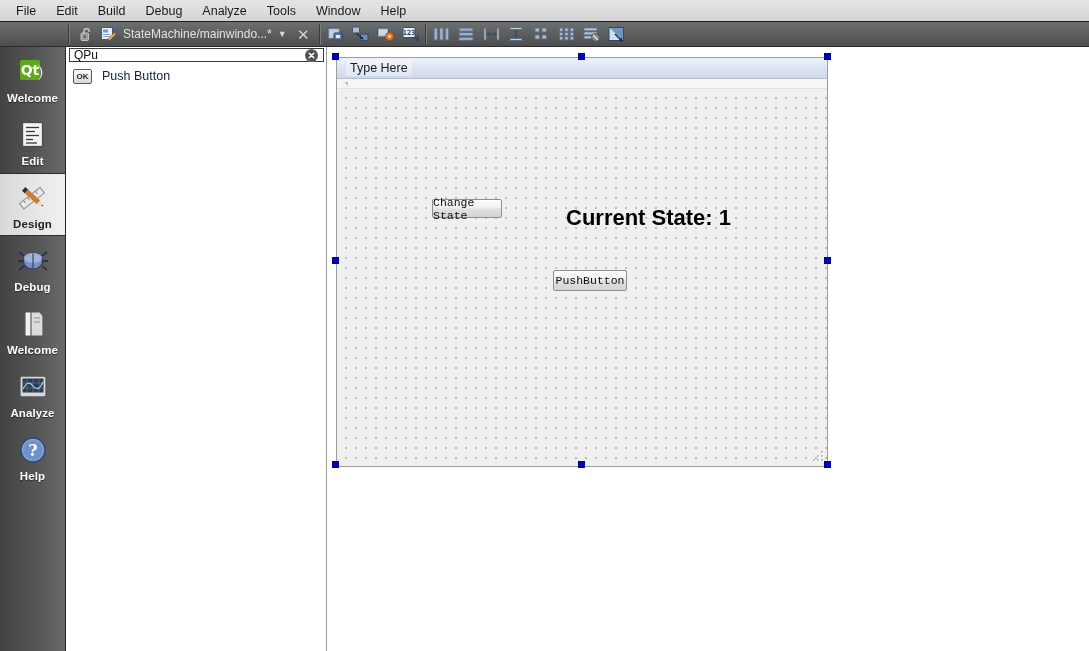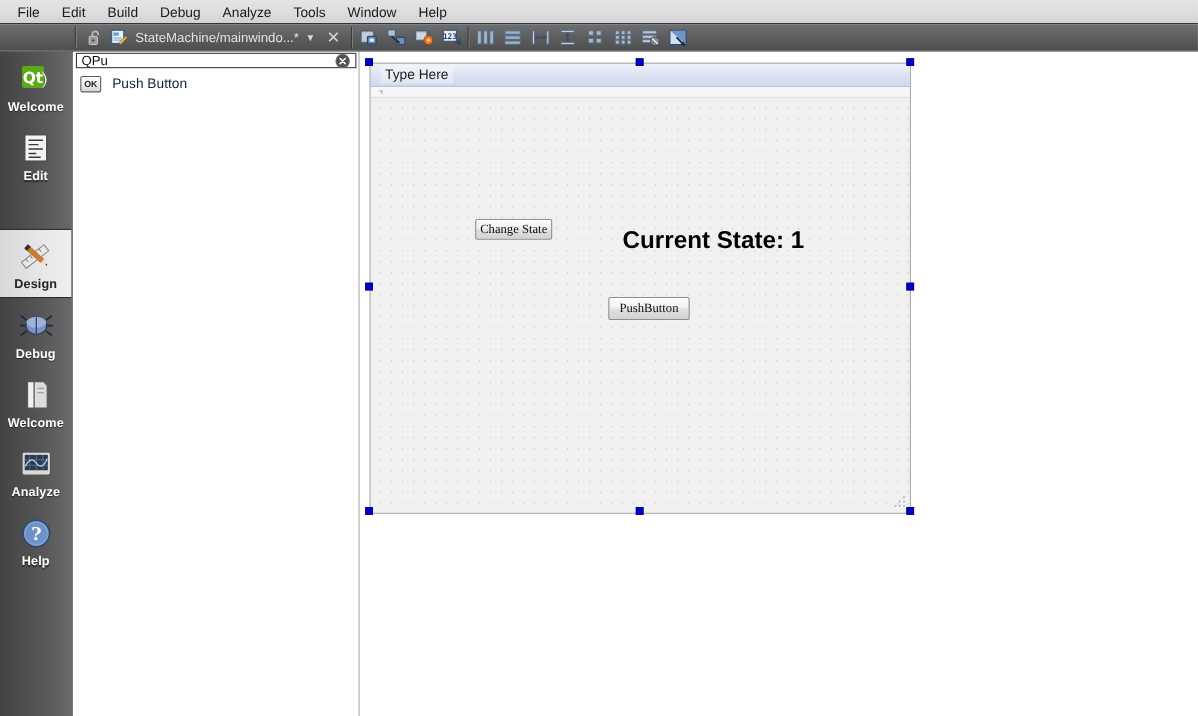--- a/index.html
+++ b/index.html
@@ -116,21 +116,20 @@
     flex-direction: column;
     align-items: center;
     border-top: 1px solid transparent;
     border-bottom: 1px solid transparent;
     box-sizing: border-box;
   }
   .side-item.active {
     background: linear-gradient(to right, #d8d8d8 0%, #e8e8e8 60%, #efefef 100%);
     border-top: 1px solid #2d2d2d;
     border-bottom: 1px solid #2d2d2d;
-    margin-top: 35px;
   }
   .side-icon {
     width: 34px; height: 34px;
     display: flex; align-items: center; justify-content: center;
   }
   .side-label {
     margin-top: 3px;
     font-size: 11.5px;
     font-weight: bold;
     color: #ffffff;
@@ -292,21 +291,21 @@
     width: 0; height: 0;
     border-left: 4px solid transparent;
     border-top: 4px solid #bdbdbd;
   }
 
   .qbutton {
     position: absolute;
     background: linear-gradient(to bottom, #fcfcfc 0%, #f2f2f2 42%, #e0e0e0 55%, #d3d3d3 100%);
     border: 1px solid #8e8e8e;
     border-radius: 2px;
-    font-family: Liberation Serif, serif;
+    font-family: Liberation Mono, monospace;
     font-size: 11.5px;
     color: #0e0e0e;
     display: flex;
     align-items: center;
     justify-content: center;
     box-sizing: border-box;
     box-shadow: 0 1px 0 rgba(255,255,255,0.8) inset;
     cursor: default;
   }
 

